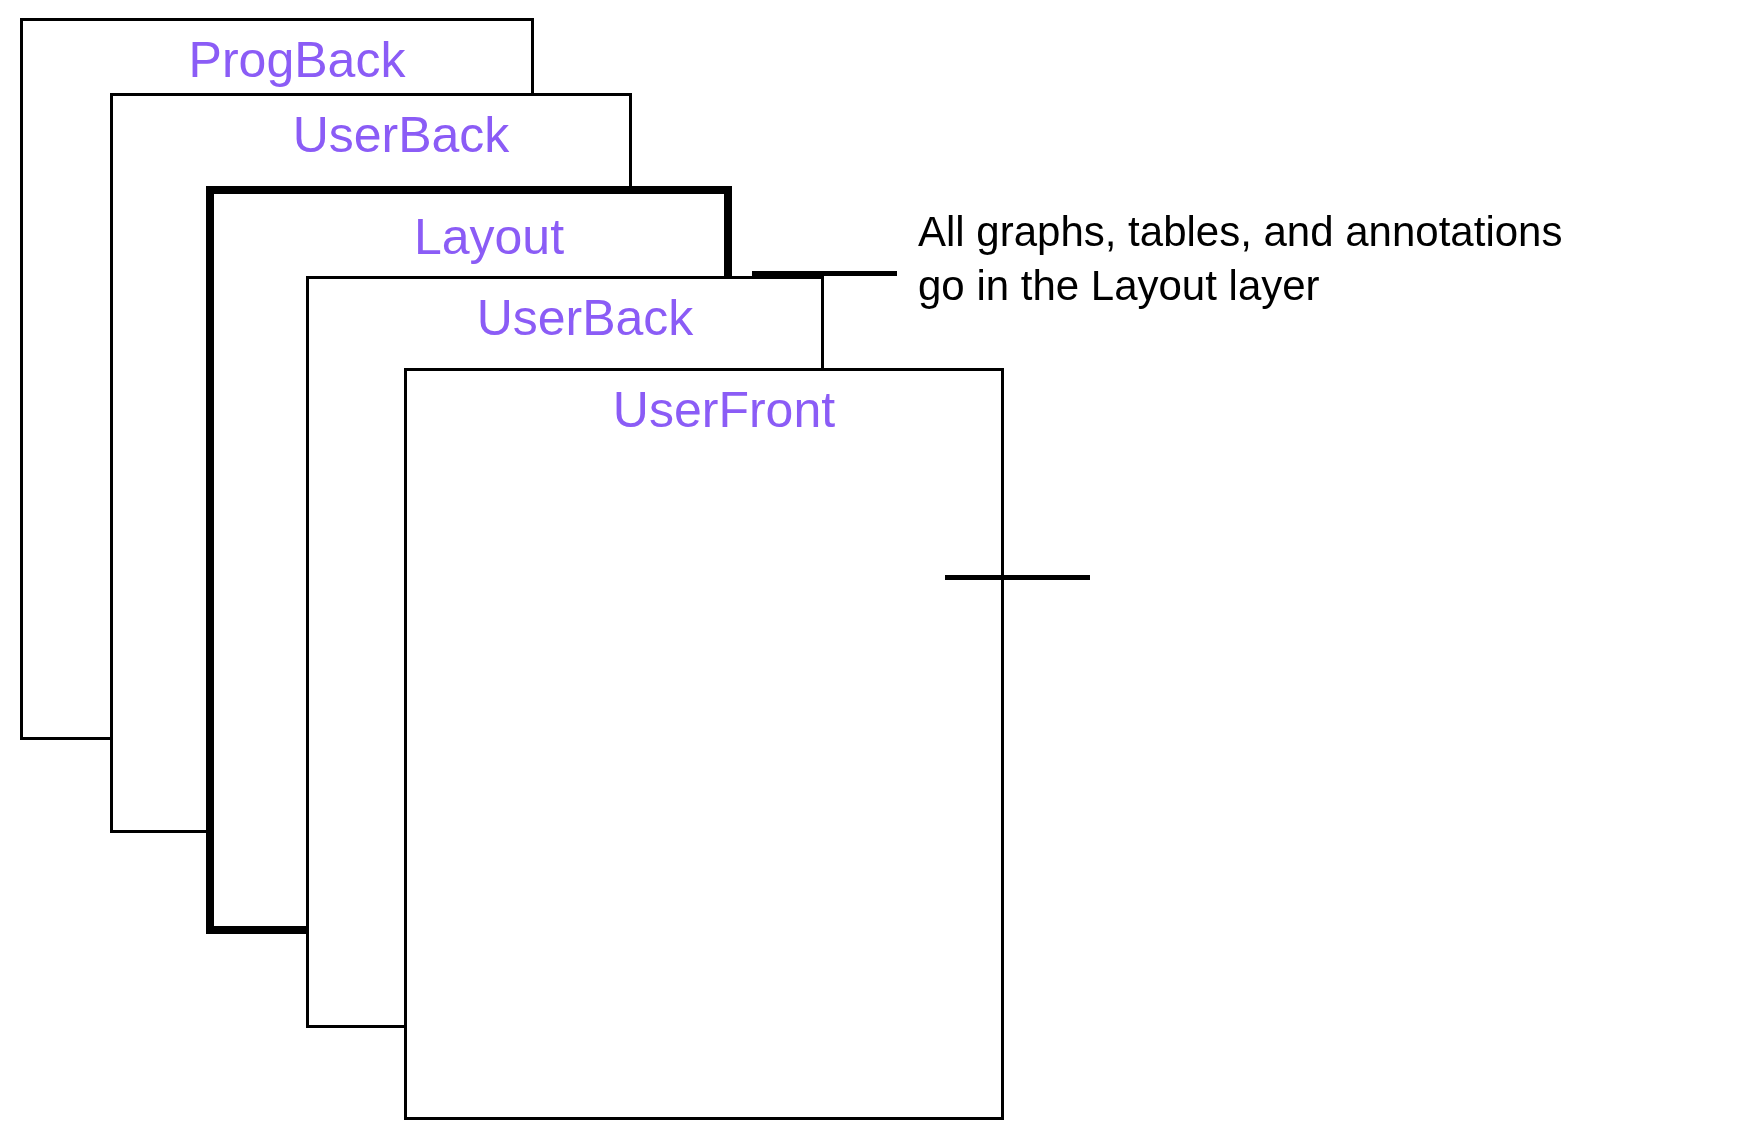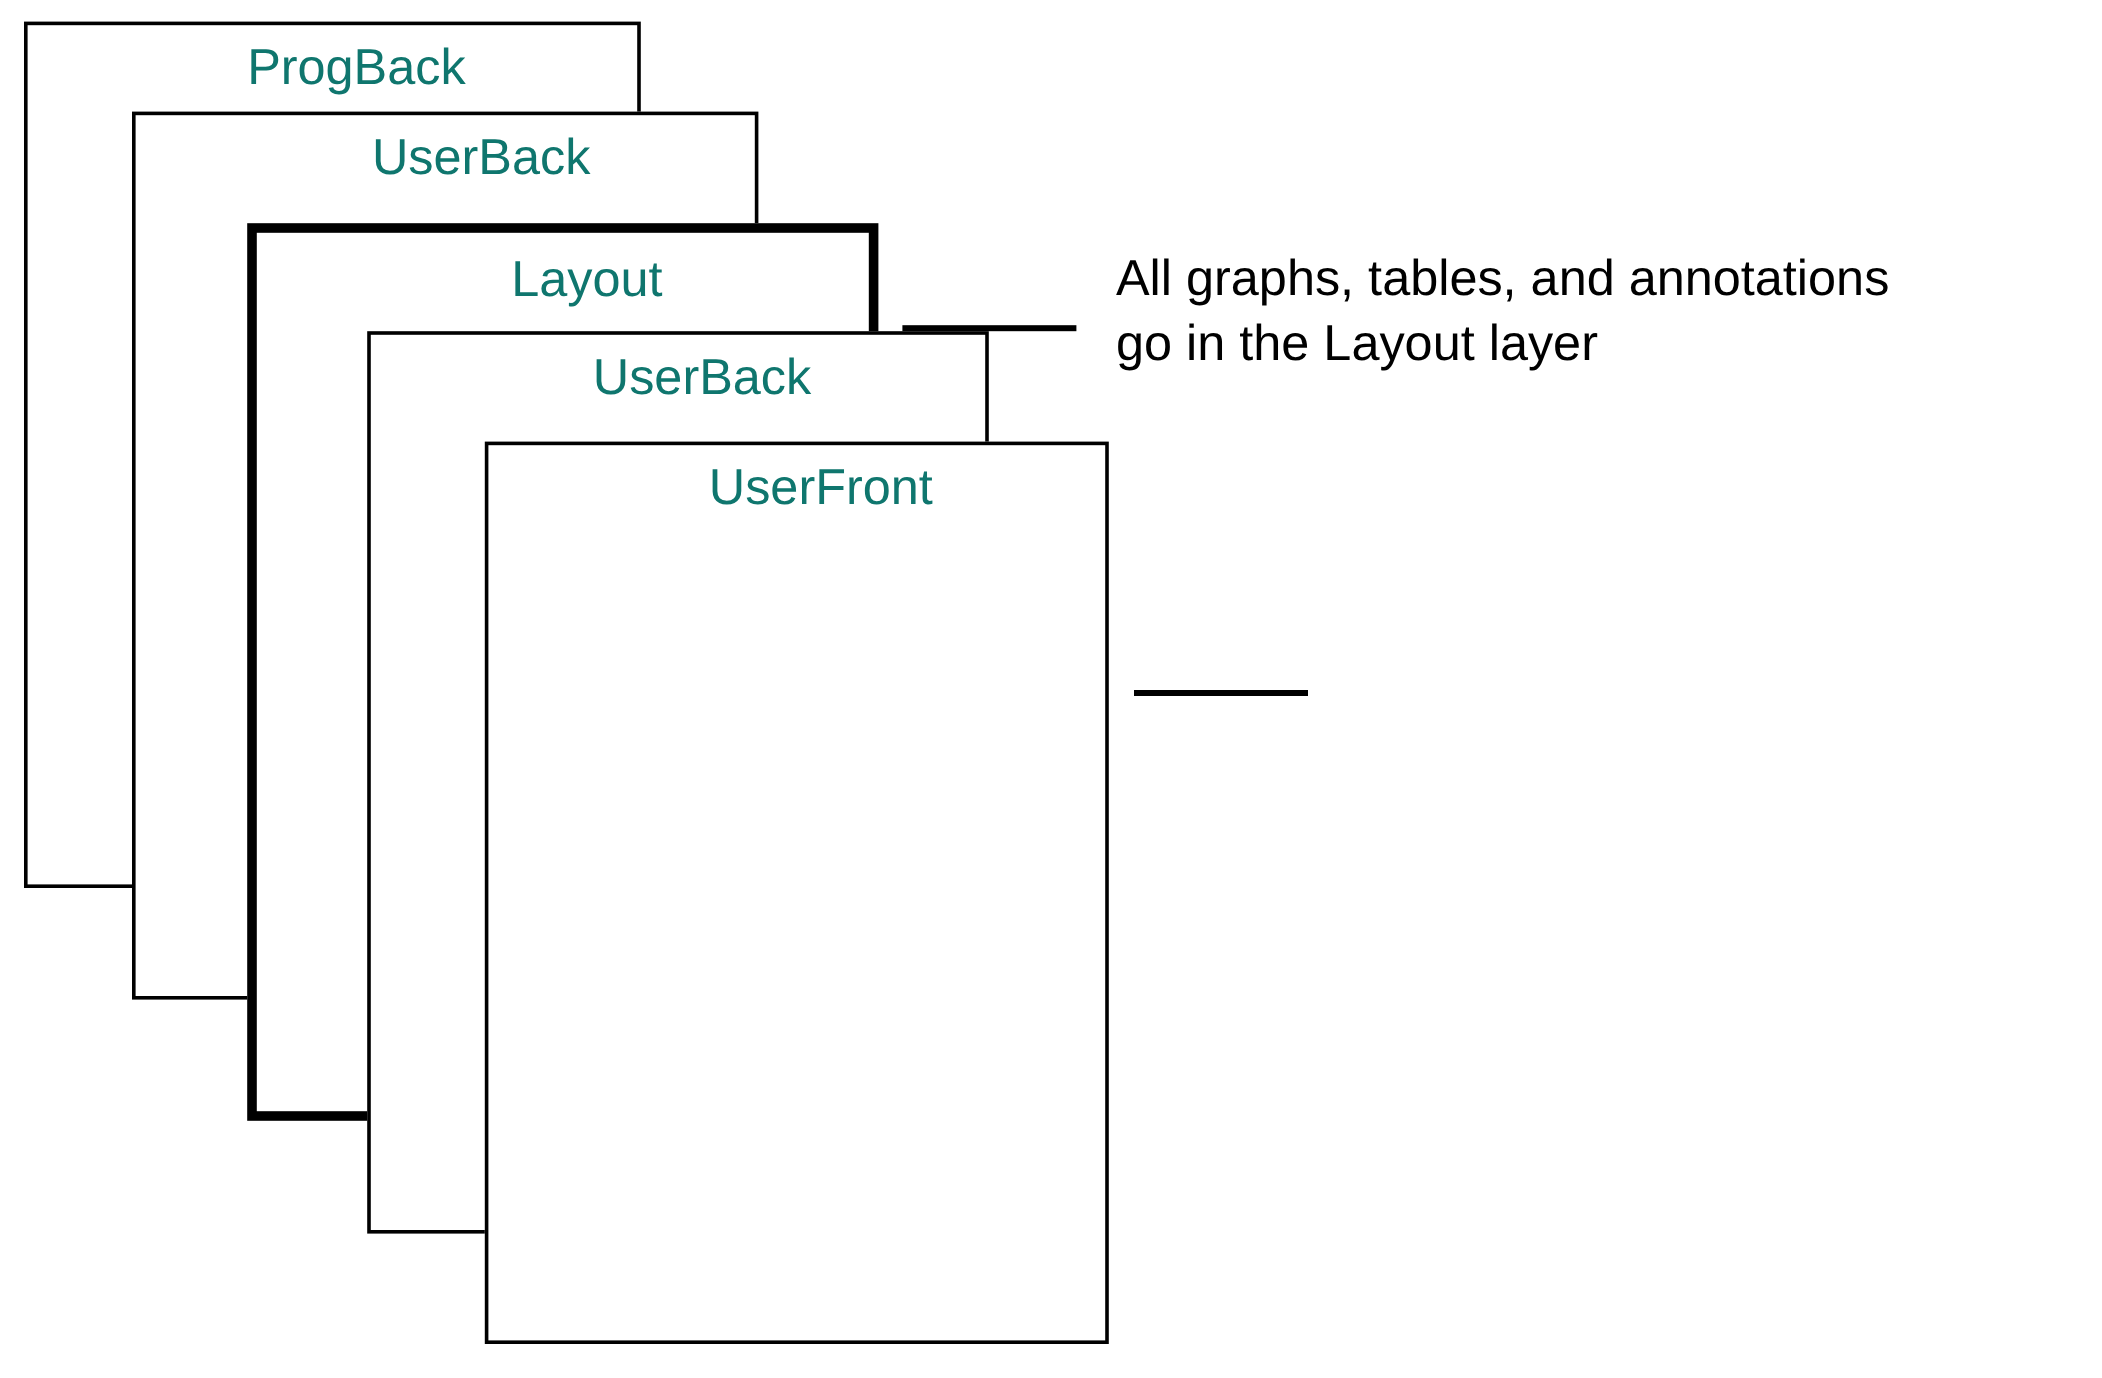--- a/index.html
+++ b/index.html
@@ -25,24 +25,24 @@
     box-sizing: border-box;
   }
   .layer-card.thick {
     border-width: 8px;
   }
   .layer-label {
     position: absolute;
     left: 0;
     right: 0;
     text-align: center;
-    font-size: 42px;
+    font-size: 50px;
     line-height: 1;
     letter-spacing: 0px;
-    color: #0f766e;
+    color: #8b5cf6;
     white-space: nowrap;
     padding-left: 40px;
   }
   .leader {
     position: absolute;
     height: 0;
     border-top: 5px solid #000000;
   }
   .annotation {
     position: absolute;
@@ -66,23 +66,23 @@
   </div>
 
   <div class="layer-card thick" id="card-layout" style="left: 206px; top: 186px; width: 526px; height: 748px; z-index: 3;">
     <div class="layer-label" style="top: 18px;">Layout</div>
   </div>
 
   <div class="layer-card" id="card-progfront" style="left: 306px; top: 276px; width: 518px; height: 752px; z-index: 4;">
     <div class="layer-label" style="top: 14px;">UserBack</div>
   </div>
 
-  <div class="layer-card" id="card-userfront" style="left: 404px; top: 368px; width: 520px; height: 752px; z-index: 5;">
+  <div class="layer-card" id="card-userfront" style="left: 404px; top: 368px; width: 600px; height: 752px; z-index: 5;">
     <div class="layer-label" style="top: 14px;">UserFront</div>
   </div>
 
   <div class="leader" id="leader-layout" style="left: 752px; top: 271px; width: 145px; z-index: 50;"></div>
-  <div class="annotation" id="note-layout" style="left: 918px; top: 205px; z-index: 50; margin-left: 12px;">All graphs, tables, and annotations
+  <div class="annotation" id="note-layout" style="left: 918px; top: 205px; z-index: 50;">All graphs, tables, and annotations
 go in the Layout layer</div>
 
   <div class="leader" id="leader-userfront" style="left: 945px; top: 575px; width: 145px; z-index: 50;"></div>
 
 </div>
 
 </body></html>

